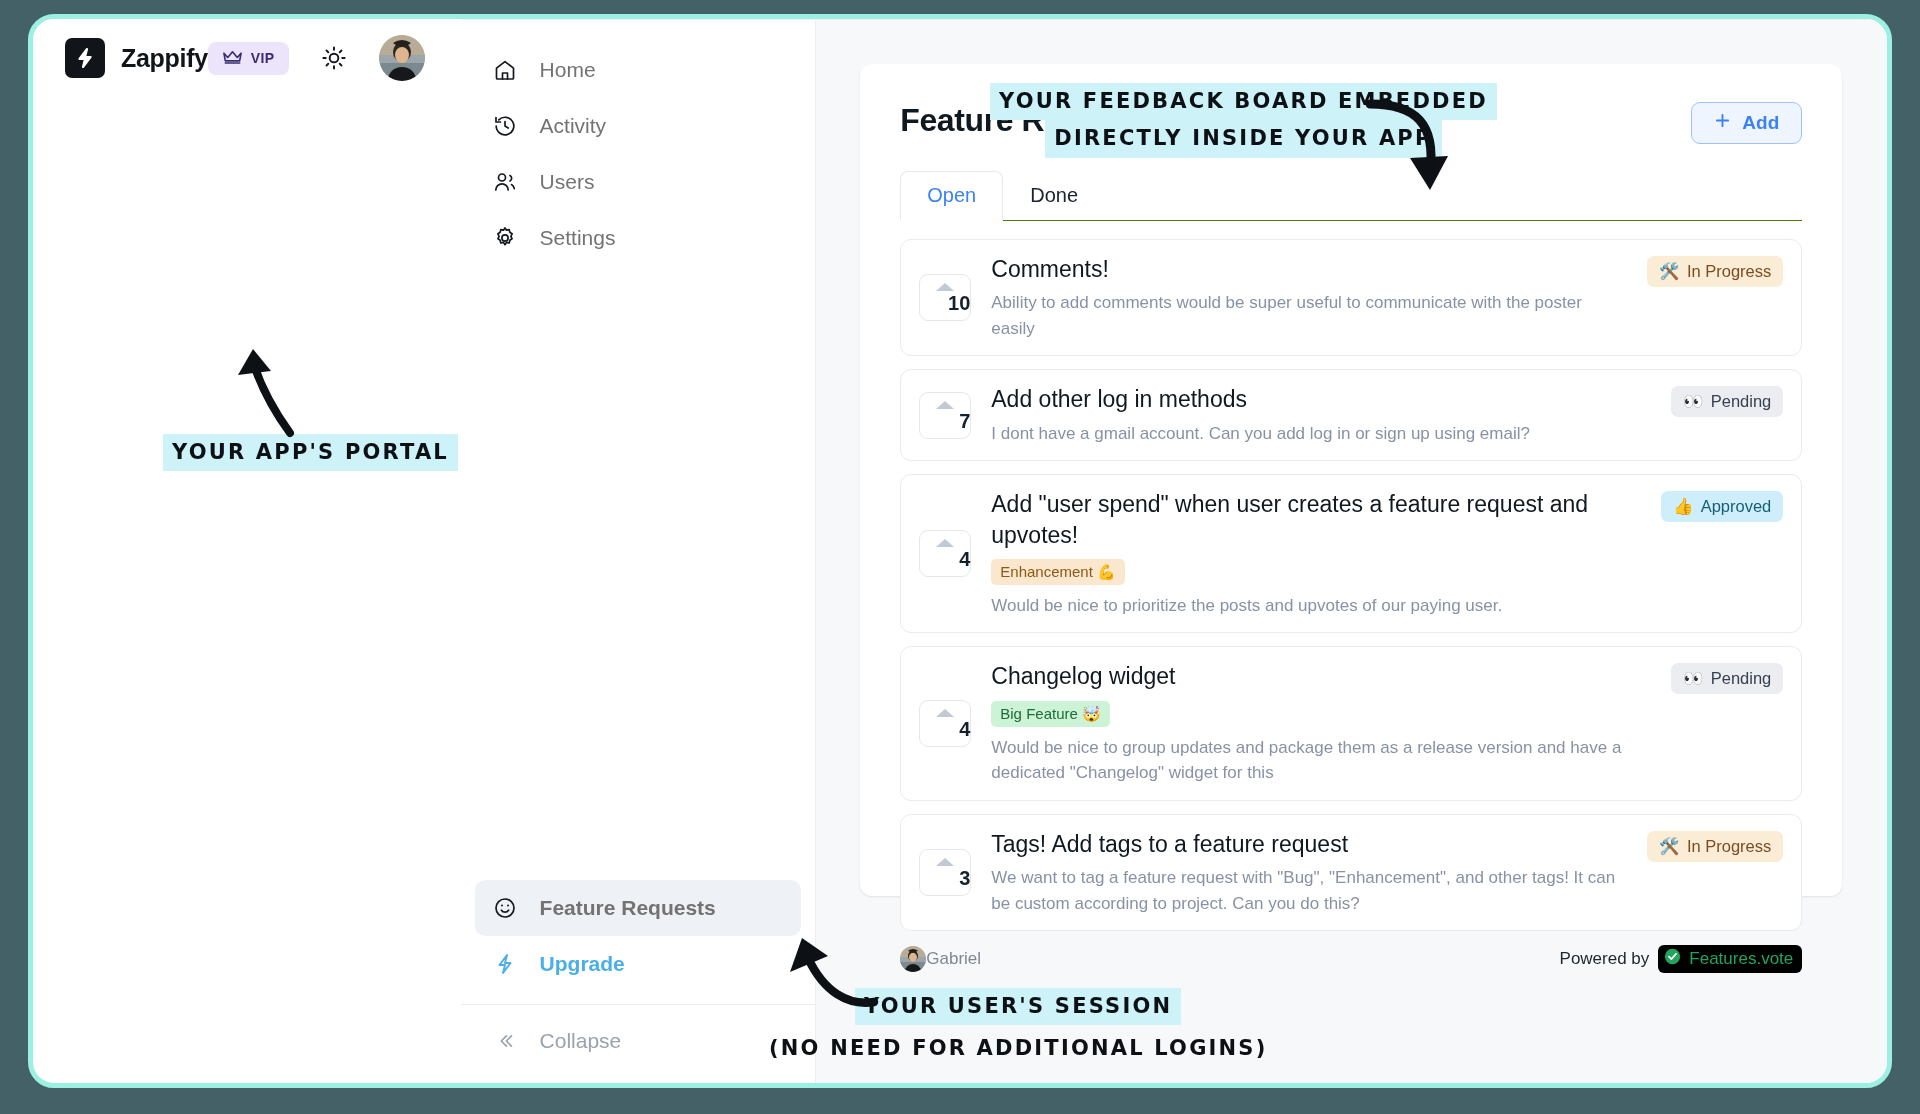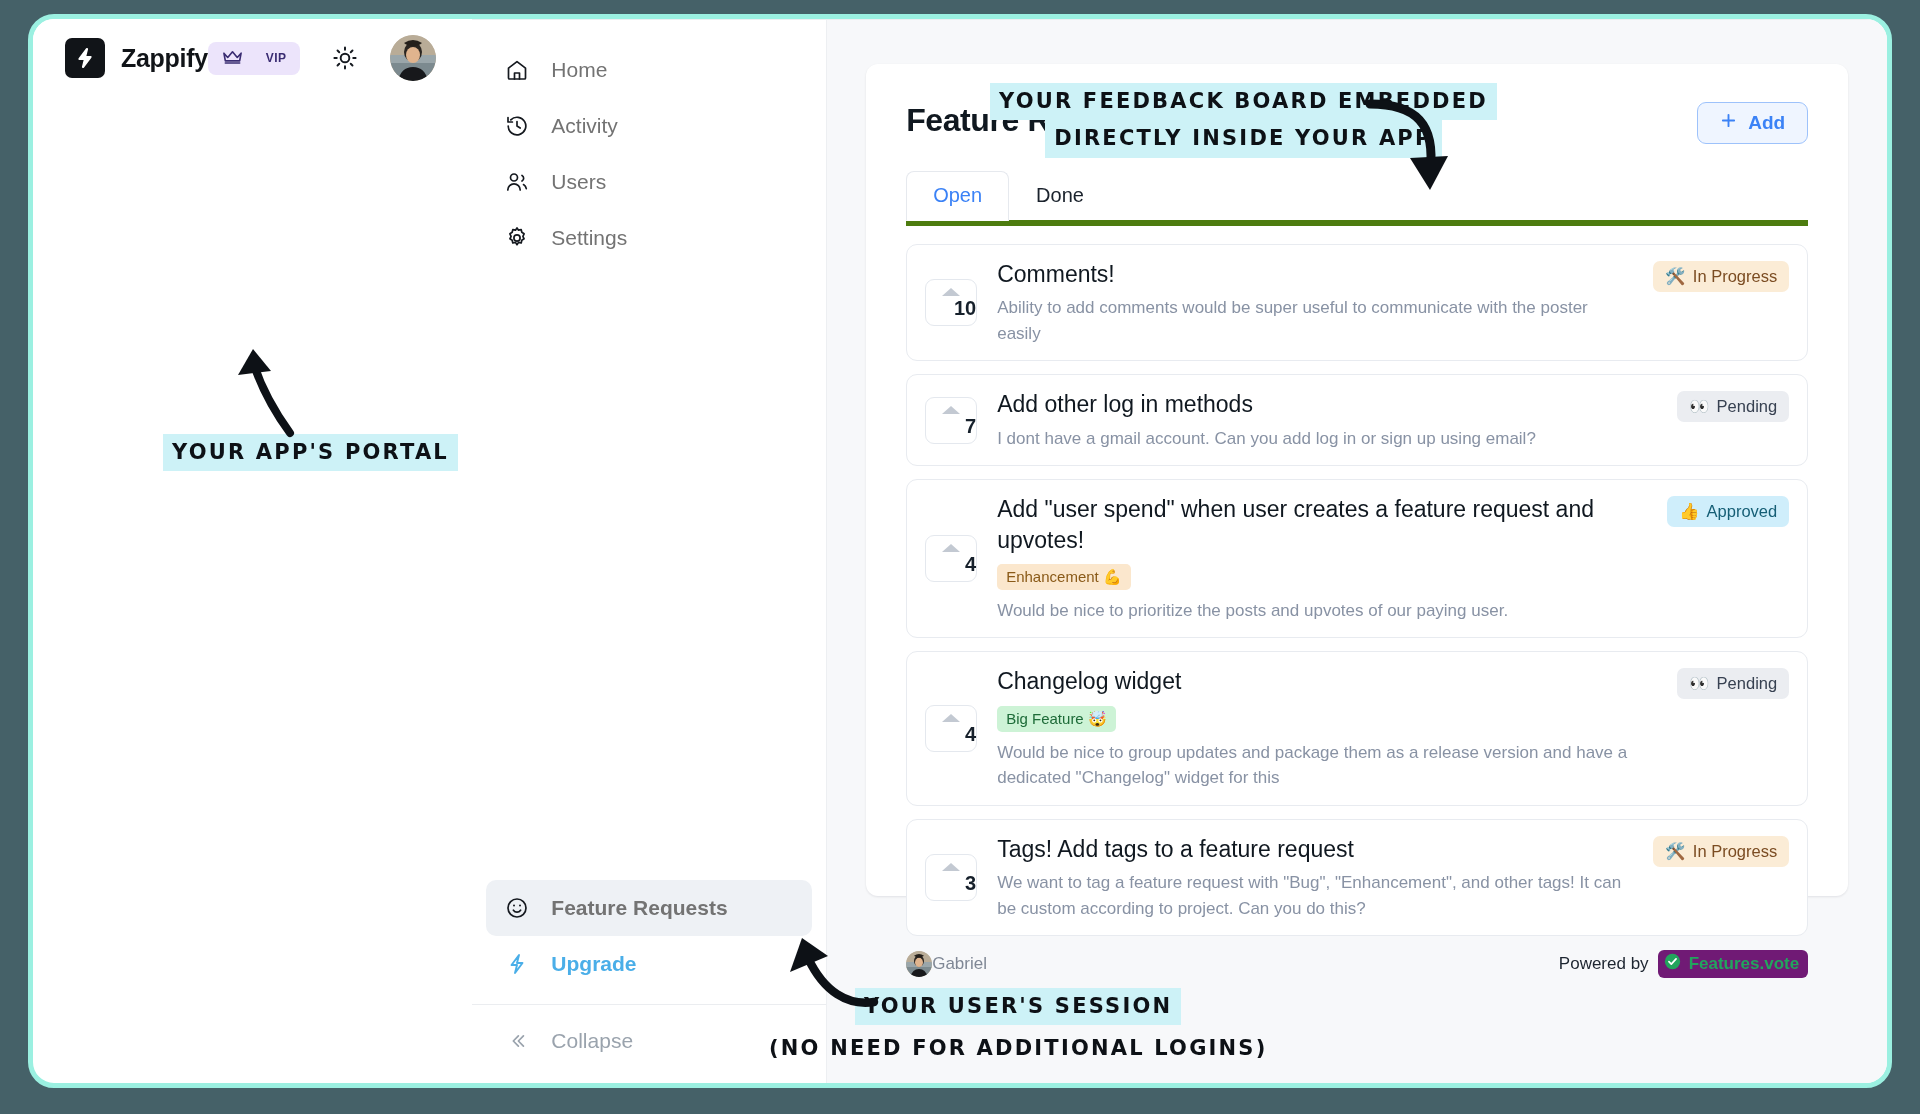--- a/index.html
+++ b/index.html
@@ -58,26 +58,26 @@
   }
 
   .topbar-right {
     margin-left: auto;
     display: flex;
     align-items: center;
     gap: 28px;
   }
 
   .vip-badge {
-    display: flex; align-items: center; gap: 23px;
+    display: flex; align-items: center; gap: 8px;
     background: #ece4fb;
     border-radius: 8px;
     padding: 7px 14px;
     color: #3a2c72;
-    font-size: 12px;
+    font-size: 14px;
     font-weight: bold;
     letter-spacing: 0.4px;
   }
 
   .icon-btn {
     width: 34px; height: 34px;
     display: flex; align-items: center; justify-content: center;
     cursor: pointer;
   }
 
@@ -168,21 +168,21 @@
     border-radius: 9px;
     font-size: 19px;
     font-weight: bold;
     padding: 9px 22px;
     cursor: pointer;
   }
 
   .tabs {
     display: flex;
     margin-top: 26px;
-    border-bottom: 6px solid #4d7c0f;
+    border-bottom: 1px solid #4d7c0f;
   }
   .tab {
     font-size: 20px;
     padding: 12px 26px 13px;
     color: #1a222c;
     cursor: pointer;
     border: 1px solid transparent;
     border-bottom: none;
     border-radius: 8px 8px 0 0;
     position: relative;
@@ -280,25 +280,25 @@
   }
   .foot-user { display: flex; align-items: center; gap: 0; }
   .foot-user-name { font-size: 17px; color: #7f8795; }
   .foot-powered {
     margin-left: auto;
     display: flex; align-items: center; gap: 9px;
     font-size: 17px; color: #1d2530;
   }
   .fv-pill {
     display: flex; align-items: center; gap: 8px;
-    background: #701a75;
+    background: #000000;
     border-radius: 6px;
     padding: 3px 9px 3px 6px;
     color: #22a45d;
-    font-weight: bold;
+    font-weight: normal;
   }
 
   
   .anno {
     position: absolute;
     font-family: "DejaVu Sans", sans-serif;
     font-size: 21px;
     letter-spacing: 2.2px;
     color: #0d1116;
     font-weight: bold;

